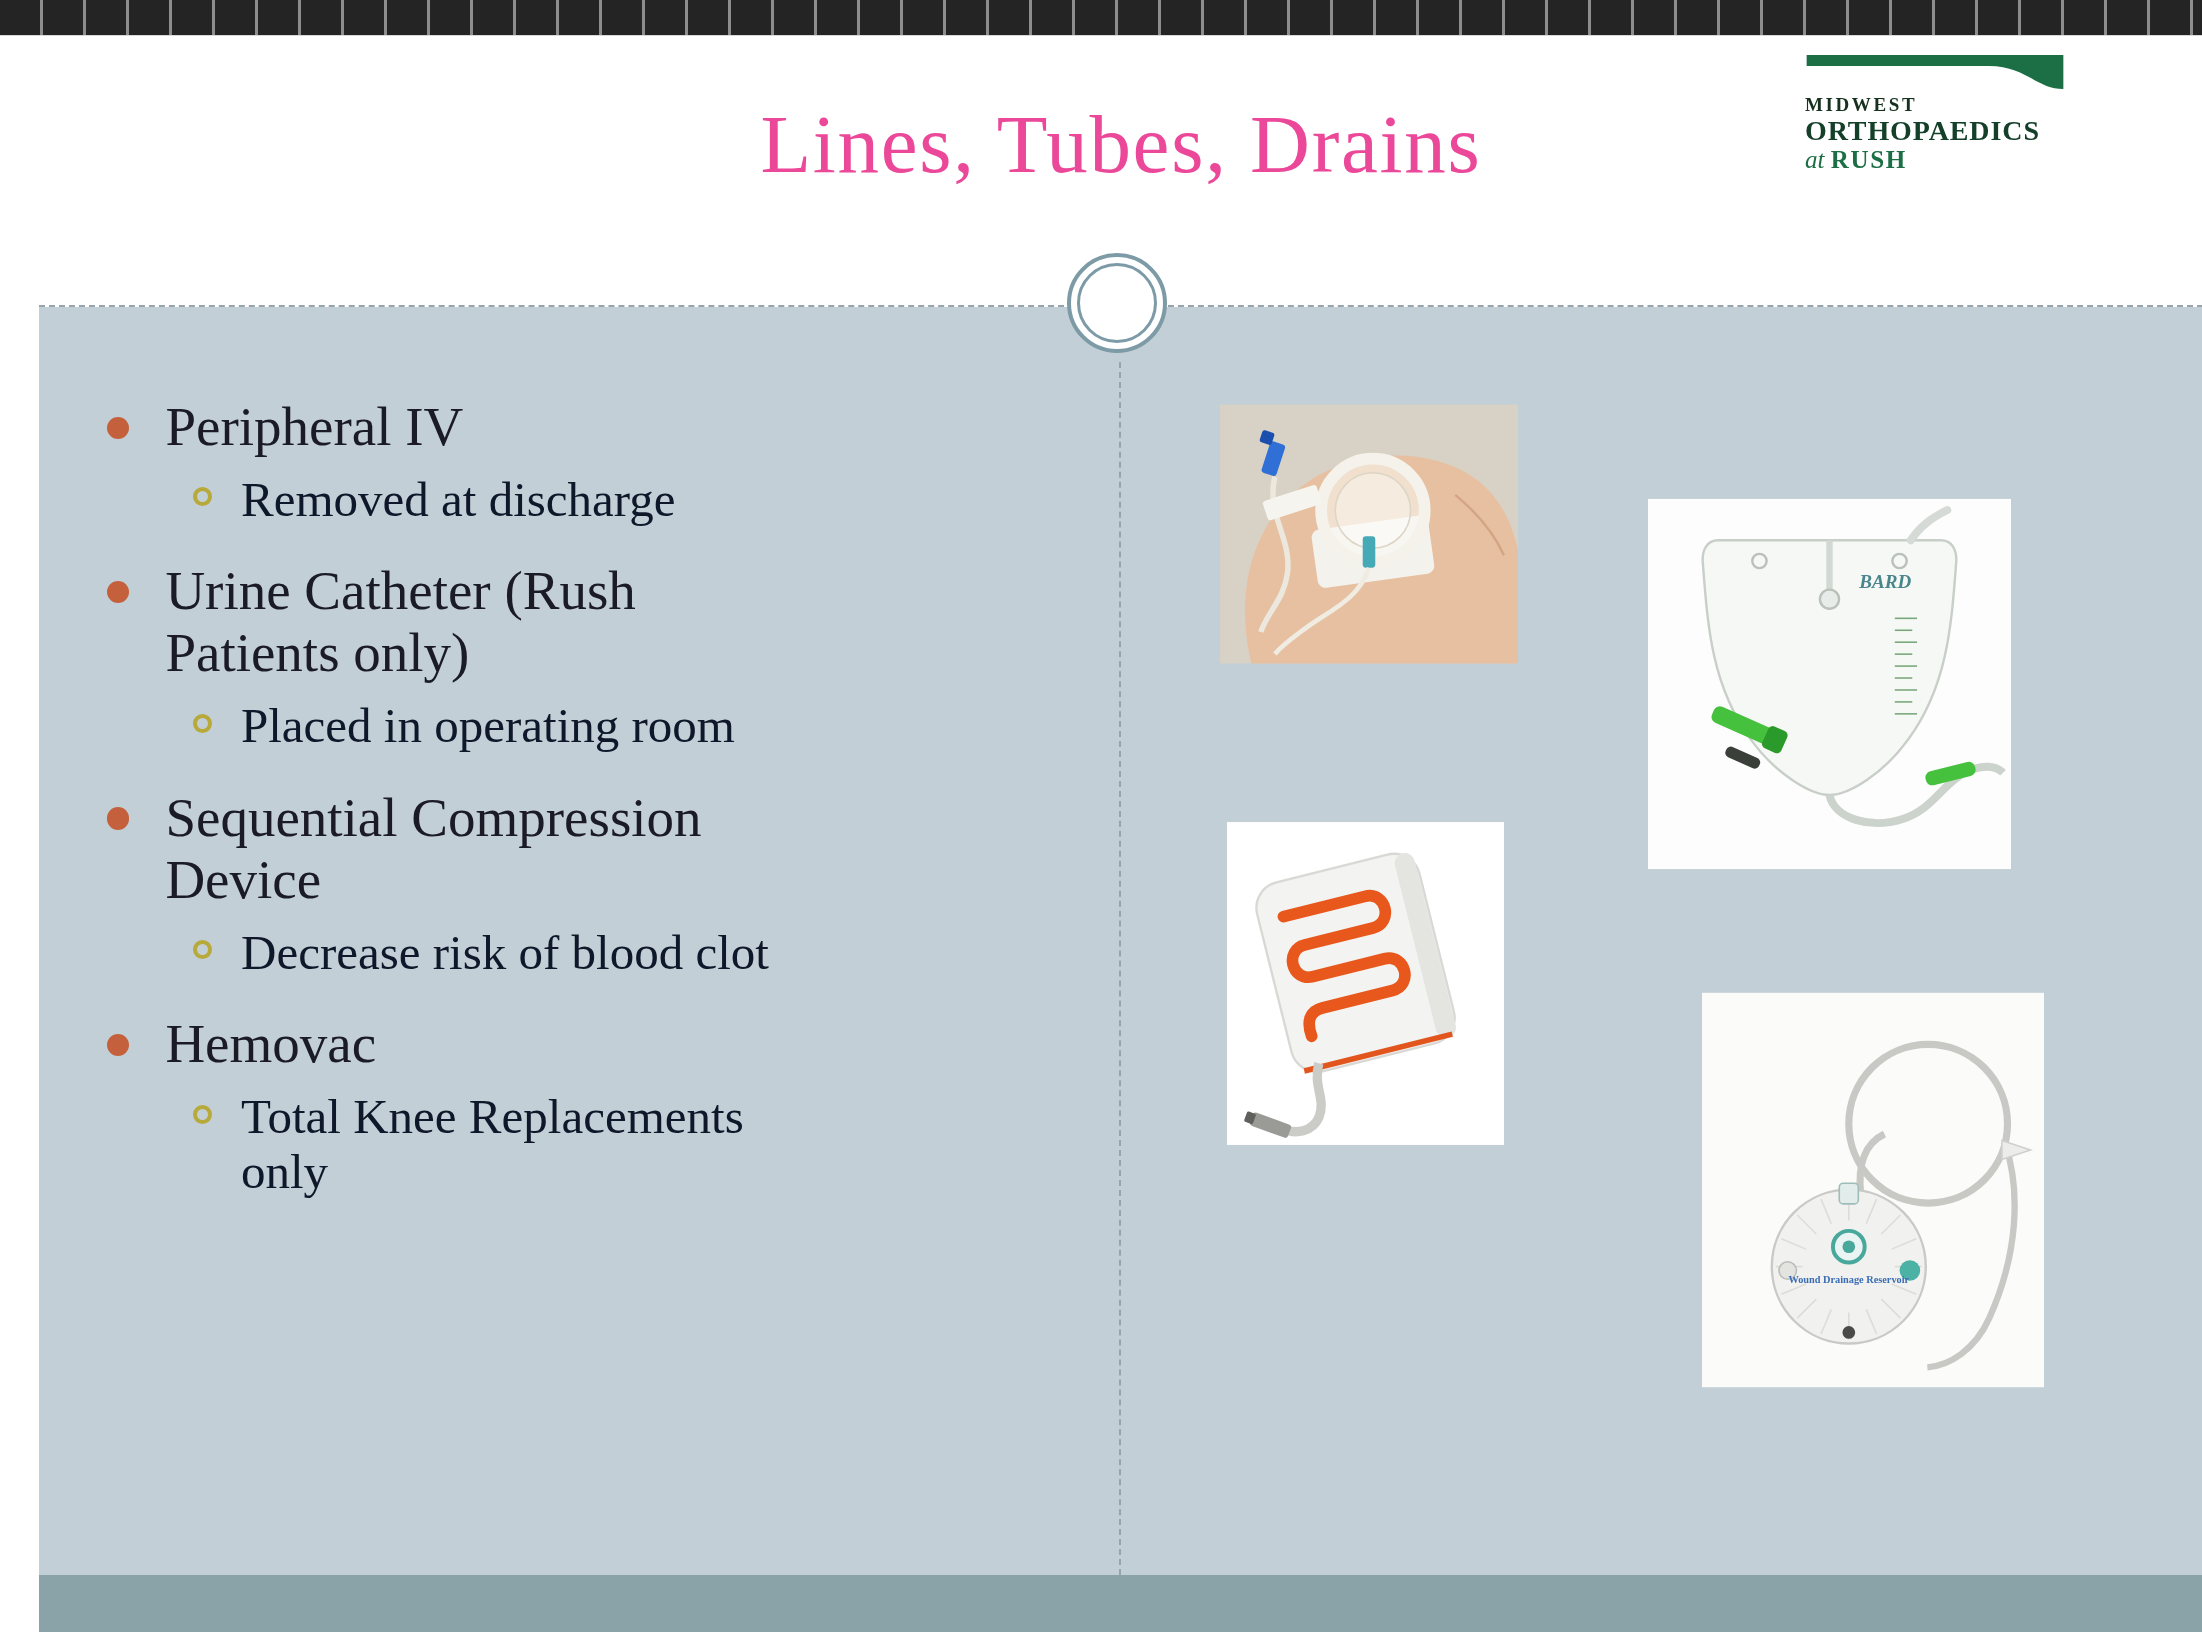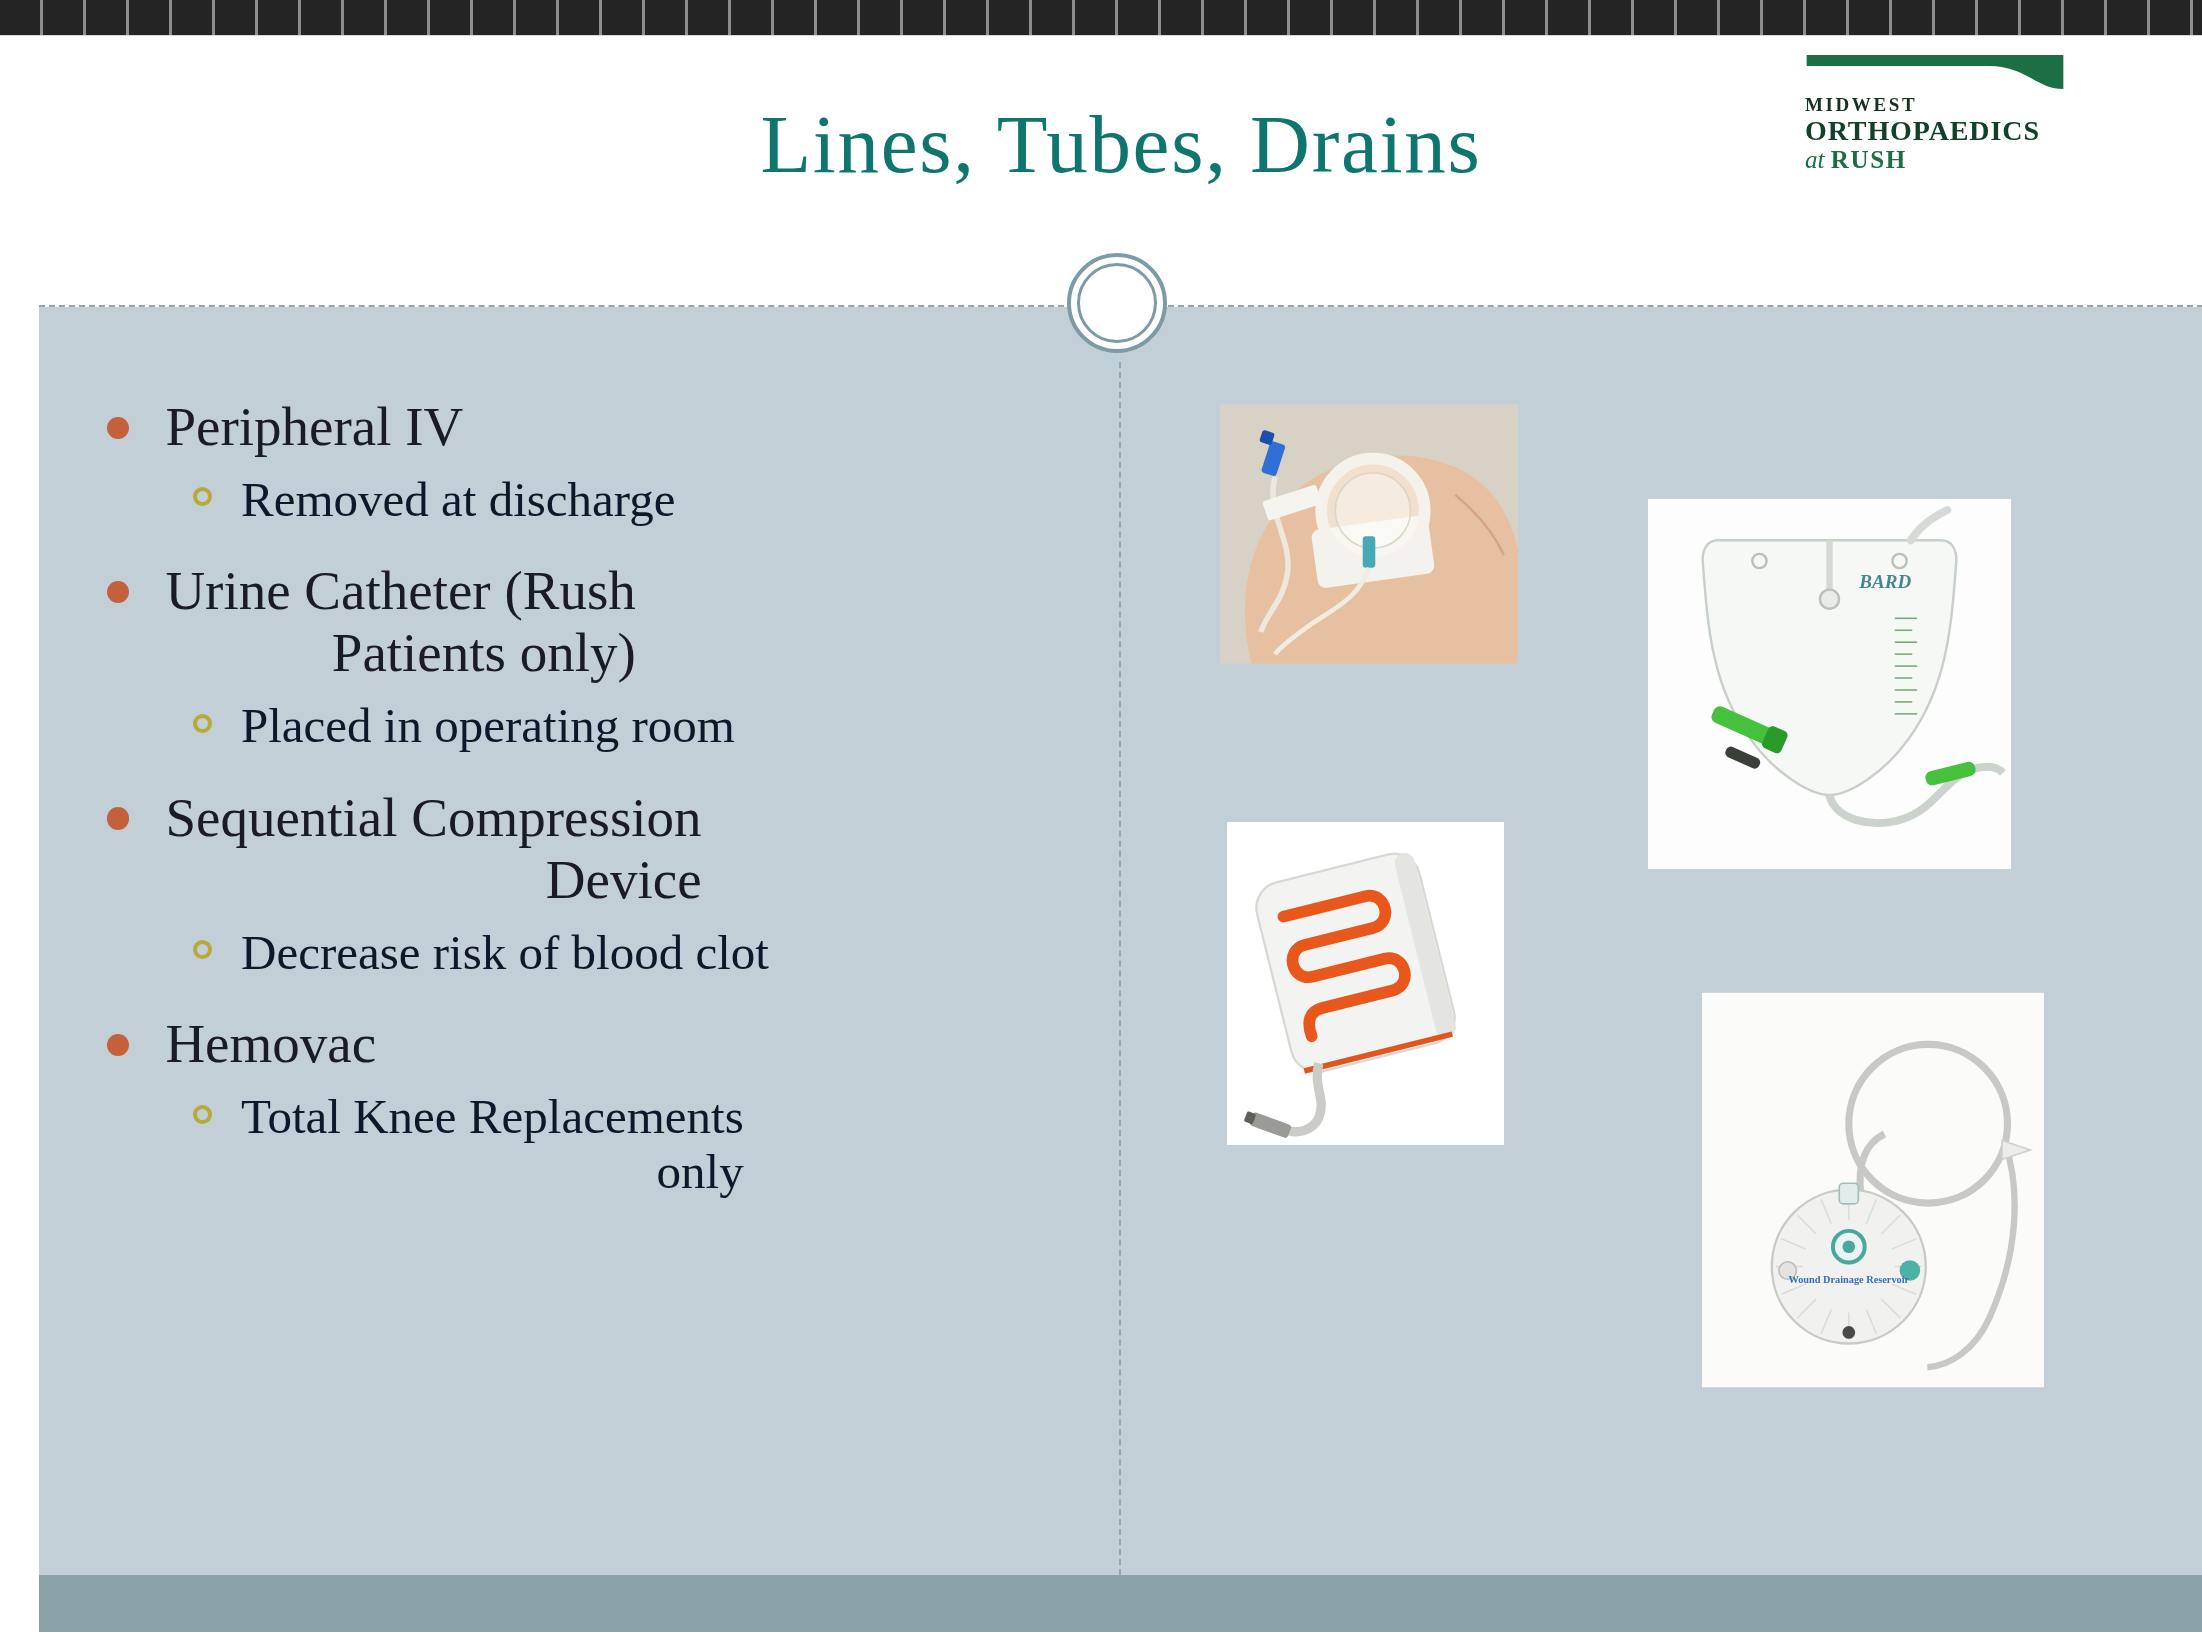--- a/index.html
+++ b/index.html
@@ -8,21 +8,21 @@
   .page { position:relative; width:2203px; height:1652px; background:#ffffff; }
 
   
   .filmstrip { position:absolute; left:0; top:0; width:2203px; height:36px;
     background-color:#1a1a1a;
     background-image:repeating-linear-gradient(90deg, #242424 0 40px, #8d8d8d 40px 43px);
     border-bottom:1.7px solid #d9d9d9; }
 
   
   .title { position:absolute; left:39px; right:0; top:96px; text-align:center;
-    font-size:83px; font-weight:400; letter-spacing:1.7px; color:#0f766e; }
+    font-size:83px; font-weight:400; letter-spacing:1.7px; color:#ec4899; }
 
   
   .logo { position:absolute; left:1805px; top:55px; width:260px; text-align:left; }
   .logo svg { display:block; width:260px; height:34px; }
   .logo-midwest { font-size:19px; letter-spacing:2.6px; color:#16321f; margin-top:5.2px; font-weight:bold; }
   .logo-ortho { font-size:28px; letter-spacing:0.9px; color:#14402a; font-weight:bold; line-height:1.05; }
   .logo-rush { font-size:25px; color:#1c6f45; line-height:1.1; }
   .logo-rush .at { font-style:italic; }
   .logo-rush .rush { letter-spacing:1.7px; font-weight:bold; }
 
@@ -39,21 +39,21 @@
     background:#c3cfd6; z-index:1; }
   .vdash { position:absolute; left:1080px; top:55px; bottom:0; width:0;
     border-left:2.6px dashed #96a4ab; }
 
   
   .footer-bar { position:absolute; left:39px; top:1575px; right:0; height:57px;
     background:#8aa3a8; }
 
   
   .list { position:absolute; left:68px; top:65px; width:998px; list-style:none;margin-top:24px; }
-  .l1-item + .l1-item { margin-top:33px;text-align:right; }
+  .l1-item + .l1-item { margin-top:33px; }
   .row { display:flex; align-items:flex-start; }
   .dot { flex:none; width:22.4px; height:22.4px; border-radius:50%; background:#c4613c;
     margin:20.6px 36px 0 0; }
   .l1-text { font-size:55px; line-height:1.13; color:#1b1b26; white-space:pre-line; }
   .l2 { list-style:none; margin:13.8px 0 0 86px; }
   .l2-item + .l2-item { margin-top:15.5px; }
   .ring { flex:none; width:19px; height:19px; border-radius:50%;
     border:4.3px solid #b7a93a; background:transparent; margin:15.5px 29px 0 0; }
   .l2-text { font-size:49px; line-height:1.13; color:#0f172a; white-space:pre-line; }
 

